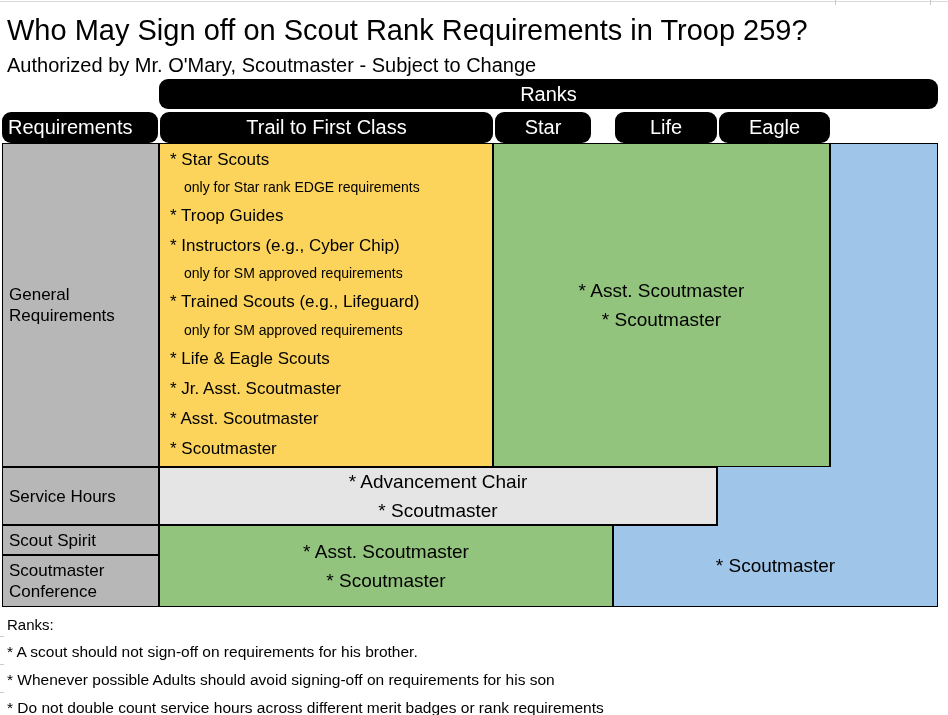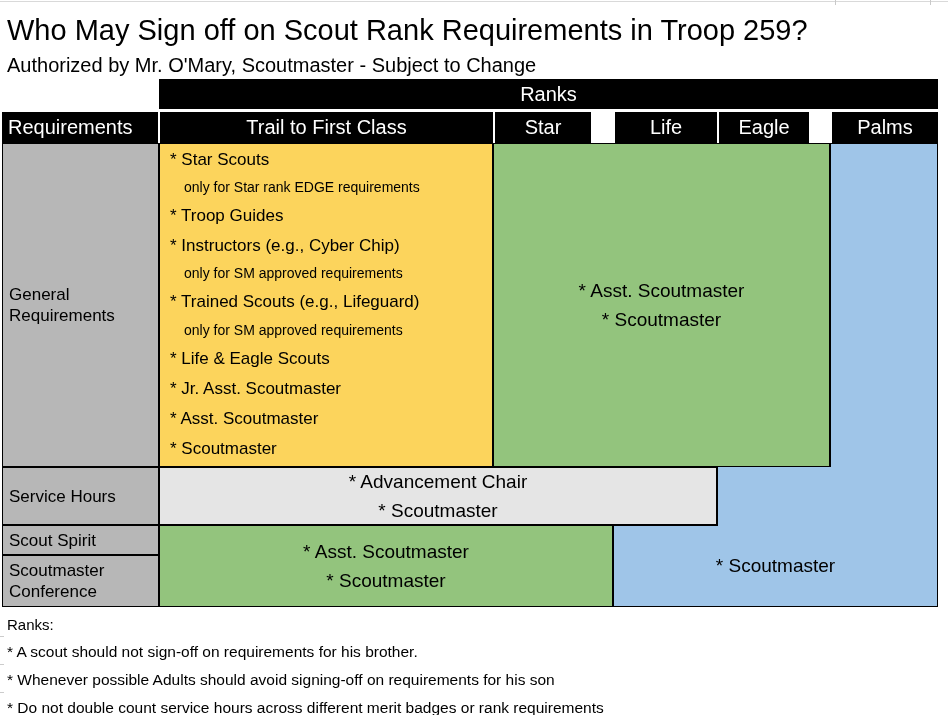--- a/index.html
+++ b/index.html
@@ -25,30 +25,30 @@
     font-size: 29px; line-height: 38px; color: #000; white-space: nowrap;
   }
   .page-subtitle {
     left: 7px; top: 52px; width: 930px;
     font-size: 20px; line-height: 27px; white-space: nowrap;
   }
 
   .hdr-black {
     background: #000000; color: #ffffff;
     display: flex; align-items: center; justify-content: center;
-    font-size: 20px; white-space: nowrap;
+    font-size: 20px; white-space: nowrap; border-radius: 9px;
   }
   .hdr-left { justify-content: flex-start; padding-left: 6px; }
 
   .banner { left: 159px; top: 79px; width: 779px; height: 30px; }
   .h-req   { left: 2px;   top: 112px; width: 156px; height: 31px; }
   .h-ttfc  { left: 160px; top: 112px; width: 333px; height: 31px; }
   .h-star  { left: 495px; top: 112px; width: 96px; height: 31px; }
   .h-life  { left: 615px; top: 112px; width: 102px; height: 31px; }
-  .h-eagle { left: 719px; top: 112px; width: 90px; height: 31px; }
+  .h-eagle { left: 719px; top: 112px; width: 111px; height: 31px; }
   .h-palms { left: 832px; top: 112px; width: 106px; height: 31px; }
 
   .cell { border: 1px solid #000; }
   .gray  { background: #b7b7b7; display: flex; align-items: center;
            padding-left: 6px; font-size: 17px; line-height: 21px; }
   .yellow { background: #fcd45c; }
   .green  { background: #93c47d; }
   .blue   { background: #9fc5e8; }
   .purple { background: #e5e5e5; }
 
@@ -102,21 +102,20 @@
 
   <div class="abs page-title">Who May Sign off on Scout Rank Requirements in Troop 259?</div>
   <div class="abs page-subtitle">Authorized by Mr. O'Mary, Scoutmaster - Subject to Change</div>
 
   <div class="abs hdr-black banner">Ranks</div>
   <div class="abs hdr-black hdr-left h-req">Requirements</div>
   <div class="abs hdr-black h-ttfc">Trail to First Class</div>
   <div class="abs hdr-black h-star">Star</div>
   <div class="abs hdr-black h-life">Life</div>
   <div class="abs hdr-black h-eagle">Eagle</div>
-  <div class="abs hdr-black h-palms">Palms</div>
 
   <div class="abs cell gray g-general">General Requirements</div>
   <div class="abs cell gray g-service">Service Hours</div>
   <div class="abs cell gray g-spirit">Scout Spirit</div>
   <div class="abs cell gray g-conf">Scoutmaster Conference</div>
 
   <div class="abs blue c-blue-a"></div>
   <div class="abs blue c-blue-b"></div>
   <div class="abs blue c-blue-c center1">
     <span>* Scoutmaster</span>

